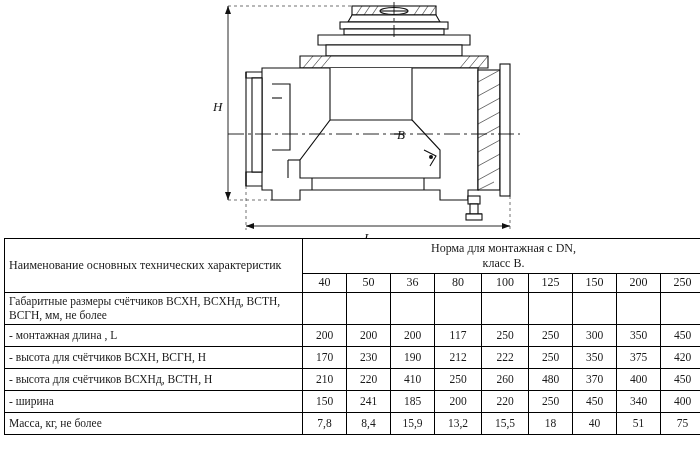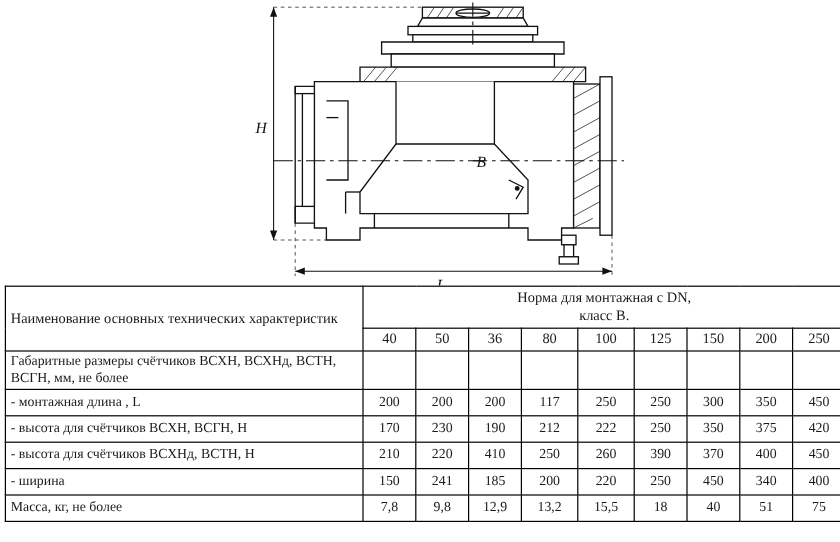--- a/index.html
+++ b/index.html
@@ -264,42 +264,42 @@
         <td class="num">375</td>
         <td class="num">420</td>
       </tr>
       <tr class="row-tall">
         <td class="name-col"> - высота для счётчиков ВСХНд, ВСТН, Н</td>
         <td class="num">210</td>
         <td class="num">220</td>
         <td class="num">410</td>
         <td class="num">250</td>
         <td class="num">260</td>
-        <td class="num">390</td>
+        <td class="num">480</td>
         <td class="num">370</td>
         <td class="num">400</td>
         <td class="num">450</td>
       </tr>
       <tr class="row-tall">
         <td class="name-col"> - ширина</td>
         <td class="num">150</td>
         <td class="num">241</td>
         <td class="num">185</td>
         <td class="num">200</td>
         <td class="num">220</td>
         <td class="num">250</td>
         <td class="num">450</td>
         <td class="num">340</td>
         <td class="num">400</td>
       </tr>
       <tr class="row-tall">
         <td class="name-col">Масса, кг, не более</td>
         <td class="num">7,8</td>
-        <td class="num">9,8</td>
-        <td class="num">12,9</td>
+        <td class="num">8,4</td>
+        <td class="num">15,9</td>
         <td class="num">13,2</td>
         <td class="num">15,5</td>
         <td class="num">18</td>
         <td class="num">40</td>
         <td class="num">51</td>
         <td class="num">75</td>
       </tr>
     </tbody>
   </table>
 

